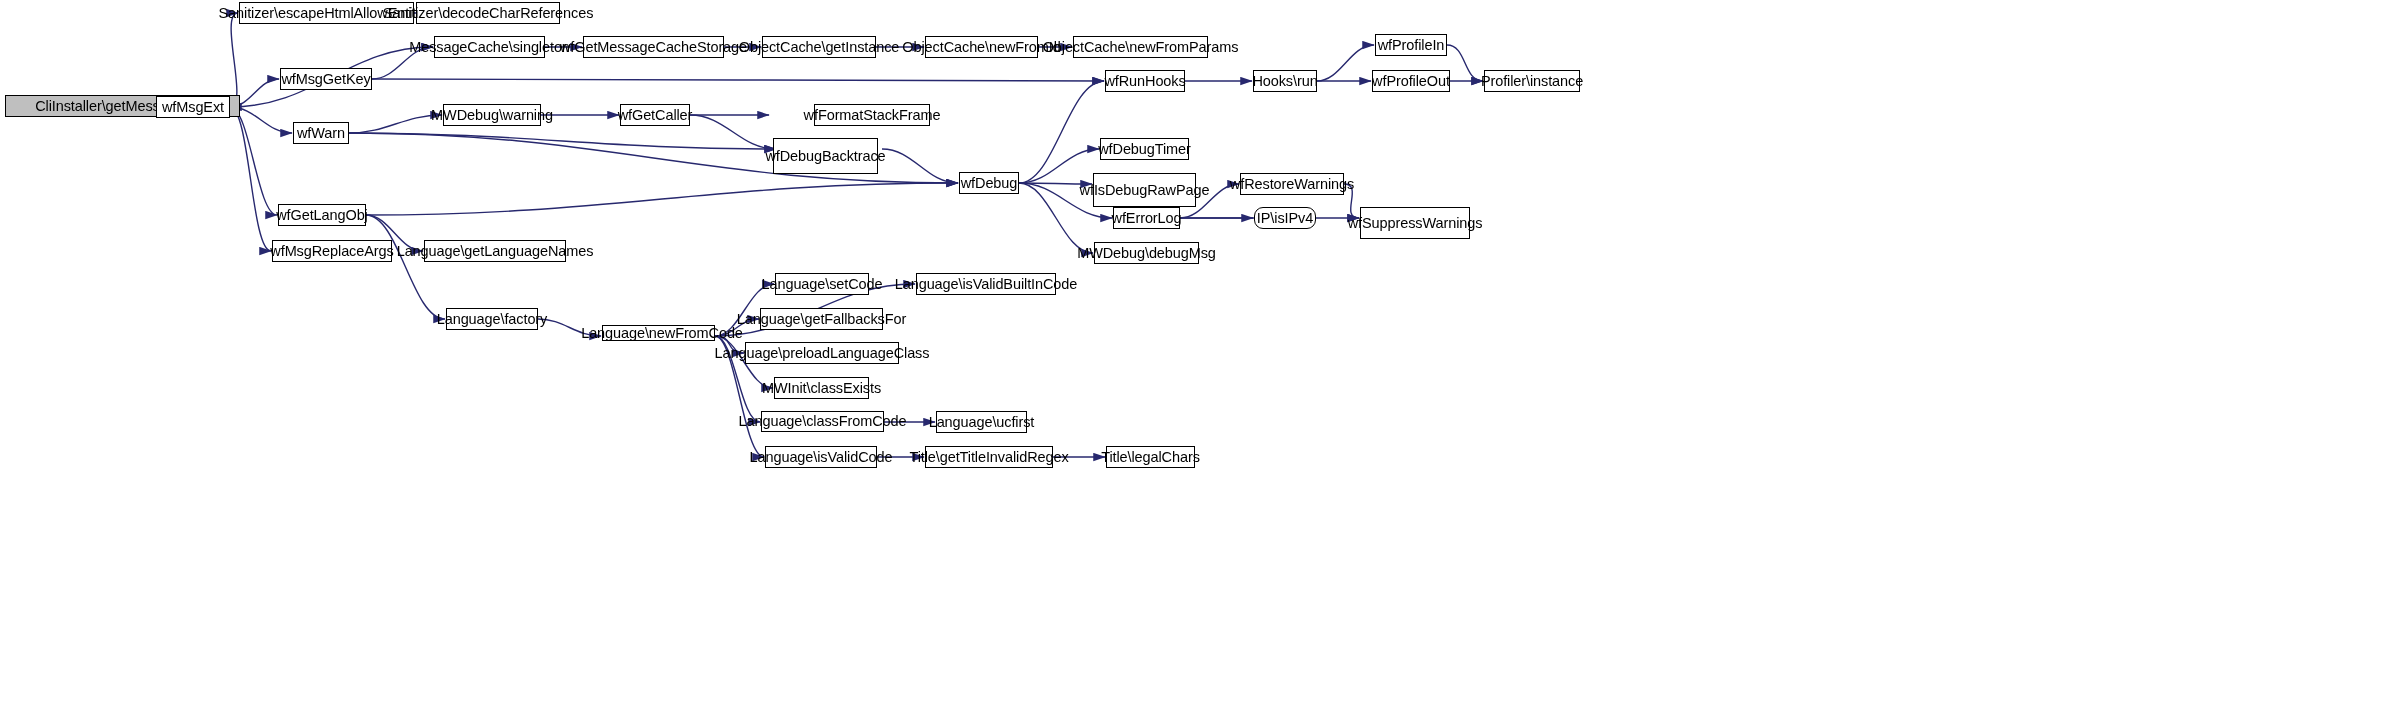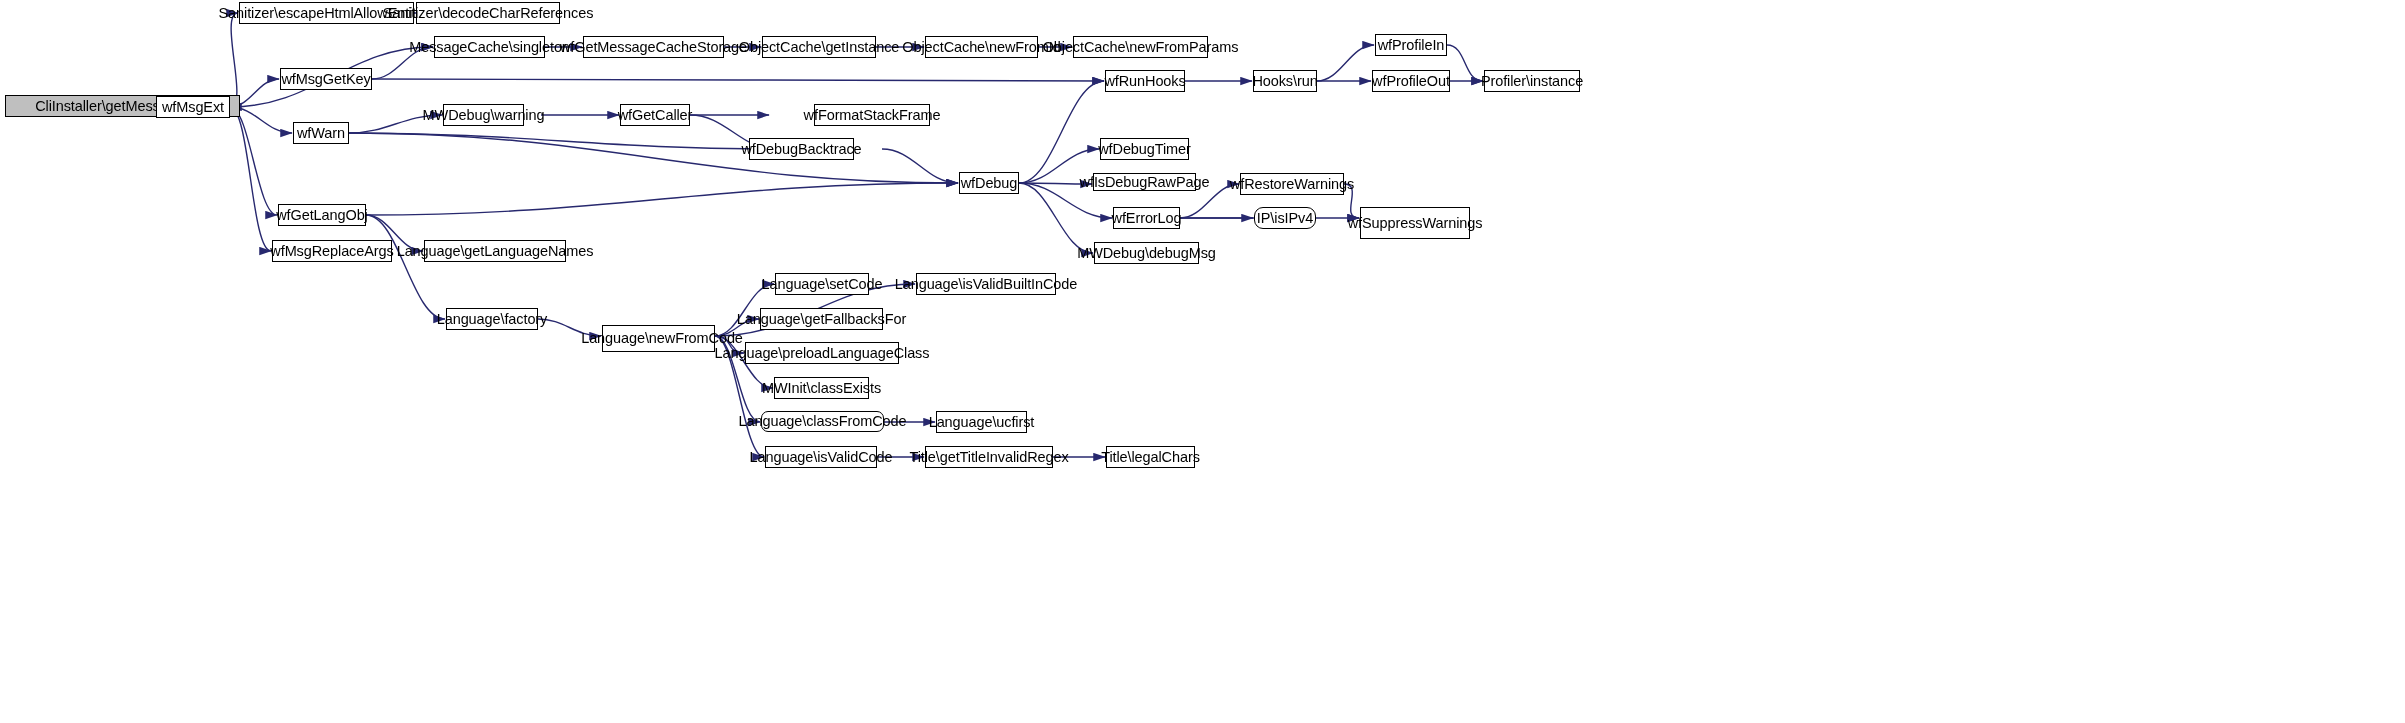--- a/index.html
+++ b/index.html
@@ -113,40 +113,40 @@
     <div class="node" style="left: 762px; top: 36px; width: 114px; height: 22px;">ObjectCache\getInstance</div>
     <div class="node" style="left: 925px; top: 36px; width: 113px; height: 22px;">ObjectCache\newFromId</div>
     <div class="node" style="left: 1073px; top: 36px; width: 135px; height: 22px;">ObjectCache\newFromParams</div>
     <div class="node" style="left: 280px; top: 68px; width: 92px; height: 22px;">wfMsgGetKey</div>
     <div class="node" style="left: 1105px; top: 70px; width: 80px; height: 22px;">wfRunHooks</div>
     <div class="node" style="left: 1253px; top: 70px; width: 64px; height: 22px;">Hooks\run</div>
     <div class="node" style="left: 1375px; top: 34px; width: 72px; height: 22px;">wfProfileIn</div>
     <div class="node" style="left: 1372px; top: 70px; width: 78px; height: 22px;">wfProfileOut</div>
     <div class="node" style="left: 1484px; top: 70px; width: 96px; height: 22px;">Profiler\instance</div>
     <div class="node" style="left: 293px; top: 122px; width: 56px; height: 22px;">wfWarn</div>
-    <div class="node" style="left: 443px; top: 104px; width: 81px; height: 22px; text-align: right;">MWDebug\warning</div>
+    <div class="node" style="left: 443px; top: 104px; width: 98px; height: 22px; text-align: right;">MWDebug\warning</div>
     <div class="node" style="left: 620px; top: 104px; width: 70px; height: 22px;">wfGetCaller</div>
     <div class="node" style="left: 770px; top: 104px; width: 116px; height: 22px; margin-left: 44px;">wfFormatStackFrame</div>
-    <div class="node" style="left: 749px; top: 138px; width: 105px; height: 22px; text-align: center;">wfDebugBacktrace</div>
+    <div class="node" style="left: 773px; top: 138px; width: 105px; height: 36px; text-align: center;">wfDebugBacktrace</div>
     <div class="node" style="left: 959px; top: 172px; width: 60px; height: 22px;">wfDebug</div>
     <div class="node" style="left: 1100px; top: 138px; width: 89px; height: 22px;">wfDebugTimer</div>
-    <div class="node" style="left: 1093px; top: 173px; width: 103px; height: 18px;">wfIsDebugRawPage</div>
+    <div class="node" style="left: 1093px; top: 173px; width: 103px; height: 34px;">wfIsDebugRawPage</div>
     <div class="node" style="left: 1113px; top: 207px; width: 67px; height: 22px;">wfErrorLog</div>
     <div class="node" style="left: 1094px; top: 242px; width: 105px; height: 22px;">MWDebug\debugMsg</div>
     <div class="node" style="left: 1240px; top: 173px; width: 104px; height: 22px;">wfRestoreWarnings</div>
     <div class="node" style="left: 1254px; top: 207px; width: 62px; height: 22px; border-radius: 9px;">IP\isIPv4</div>
     <div class="node" style="left: 1360px; top: 207px; width: 110px; height: 32px;">wfSuppressWarnings</div>
     <div class="node" style="left: 278px; top: 204px; width: 88px; height: 22px;">wfGetLangObj</div>
     <div class="node" style="left: 272px; top: 240px; width: 120px; height: 22px;">wfMsgReplaceArgs</div>
     <div class="node" style="left: 424px; top: 240px; width: 142px; height: 22px;">Language\getLanguageNames</div>
     <div class="node" style="left: 446px; top: 308px; width: 92px; height: 22px;">Language\factory</div>
-    <div class="node" style="left: 602px; top: 325px; width: 113px; height: 27px; padding-left: 7px;">Language\newFromCode</div>
+    <div class="node" style="left: 602px; top: 325px; width: 113px; height: 16px; padding-left: 7px;">Language\newFromCode</div>
     <div class="node" style="left: 775px; top: 273px; width: 94px; height: 22px;">Language\setCode</div>
     <div class="node" style="left: 916px; top: 273px; width: 140px; height: 22px;">Language\isValidBuiltInCode</div>
     <div class="node" style="left: 760px; top: 308px; width: 123px; height: 22px;">Language\getFallbacksFor</div>
     <div class="node" style="left: 745px; top: 342px; width: 154px; height: 22px;">Language\preloadLanguageClass</div>
     <div class="node" style="left: 774px; top: 377px; width: 95px; height: 22px;">MWInit\classExists</div>
-    <div class="node" style="left: 761px; top: 411px; width: 123px; height: 21px; border-radius: 7px;">Language\classFromCode</div>
+    <div class="node" style="left: 761px; top: 411px; width: 123px; height: 21px;">Language\classFromCode</div>
     <div class="node" style="left: 936px; top: 411px; width: 91px; height: 22px;">Language\ucfirst</div>
     <div class="node" style="left: 765px; top: 446px; width: 112px; height: 22px;">Language\isValidCode</div>
     <div class="node" style="left: 925px; top: 446px; width: 128px; height: 22px;">Title\getTitleInvalidRegex</div>
     <div class="node" style="left: 1106px; top: 446px; width: 89px; height: 22px;">Title\legalChars</div>
   </div>
 
 </body></html>

